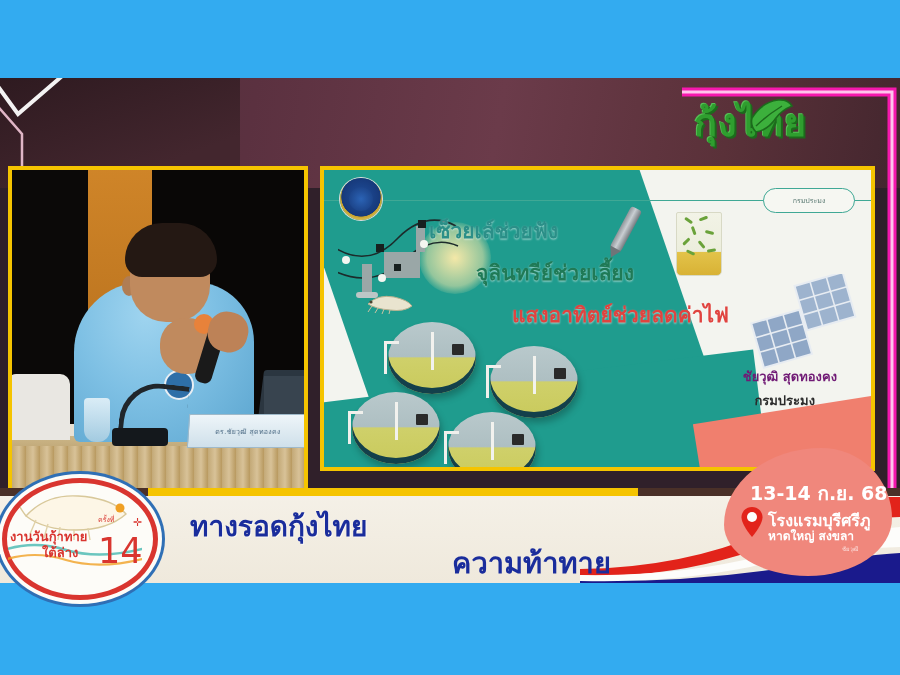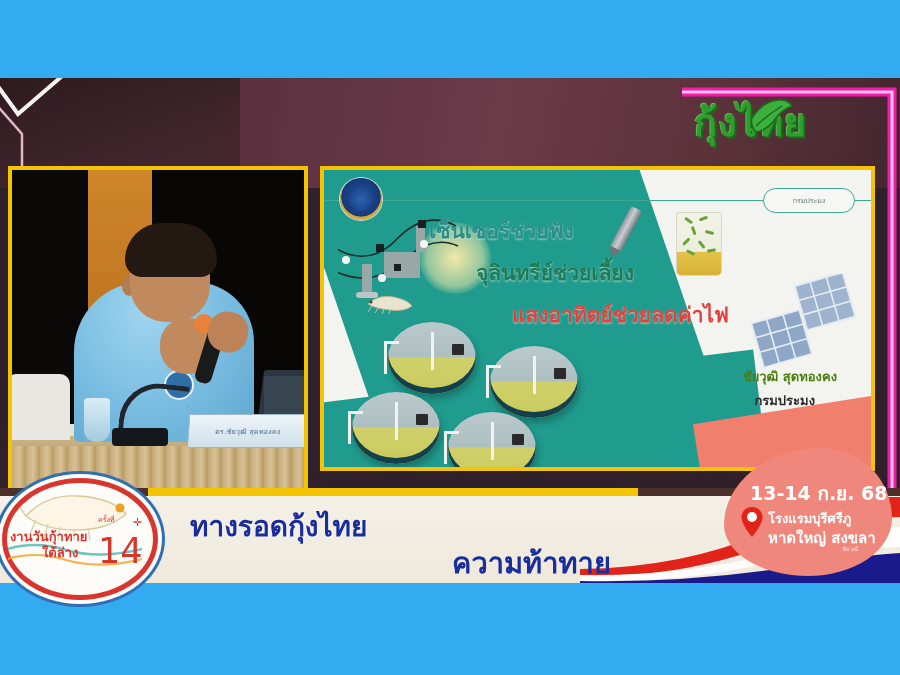--- a/index.html
+++ b/index.html
@@ -113,21 +113,21 @@
 
   .sl-tube{position:absolute;left:352px;top:42px;width:44px;height:62px;
      background:linear-gradient(180deg,#f2f3e6 0%,#eceedd 62%,#e3c34a 63%,#d8b235 100%);
      border:1px solid #d8d9c5;border-radius:2px 2px 5px 5px;}
   .germ{position:absolute;width:9px;height:3.4px;background:#6aa23a;border-radius:3px;}
   .sl-pen{position:absolute;left:296px;top:36px;width:12px;height:46px;
      background:linear-gradient(90deg,#8f959a,#c9ced2 45%,#757b80);border-radius:3px;transform:rotate(28deg);}
   .sl-pen:after{content:"";position:absolute;left:0;bottom:-9px;border-left:6px solid transparent;
      border-right:6px solid transparent;border-top:10px solid #6f7478;}
   .sl-solar{position:absolute;right:4px;top:104px;width:120px;height:96px;}
-  .sl-name{position:absolute;right:34px;top:196px;font-size:13px;color:#4d7c0f;font-weight:bold;}
+  .sl-name{position:absolute;right:34px;top:196px;font-size:13px;color:#701a75;font-weight:bold;}
   .sl-org{position:absolute;right:56px;top:220px;font-size:13px;color:#2a2a2a;font-weight:bold;}
 
   .pond{position:absolute;border-radius:50%;
      background:linear-gradient(180deg,#b9c9cc 0%,#aebfc2 48%,#cfd06a 50%,#c9ca5c 100%);
      box-shadow:0 -6px 0 0 #13404b inset,2px 5px 7px rgba(0,0,0,.25);}
   .pond:before{content:"";position:absolute;left:-5px;top:-9px;right:-5px;height:26px;
      background:#18505a;border-radius:50%;z-index:-1;}
   .pond-pole{position:absolute;left:50%;top:14%;width:2.5px;height:52%;background:#f2f2ee;margin-left:-1px;}
   .pond-box{position:absolute;right:14%;top:30%;width:12px;height:11px;background:#2a2a2a;border-radius:1px;}
   .pond-arm{position:absolute;left:-4%;top:26%;width:12px;height:30px;border-left:3px solid #f0f0ec;border-top:3px solid #f0f0ec;}
@@ -152,22 +152,22 @@
   .bd-t2{position:absolute;left:40px;top:64px;font-size:13px;font-weight:bold;color:#d9352f;}
   .bd-num{position:absolute;left:96px;top:56px;font-size:35px;font-weight:normal;color:#d9352f;line-height:1;}
   .bd-sup{position:absolute;left:96px;top:36px;font-size:7px;color:#d9352f;}
   .bd-plus{position:absolute;left:131px;top:38px;font-size:11px;color:#d9352f;}
 
   
   #eventinfo{position:absolute;right:6px;top:448px;width:170px;height:130px;z-index:7;}
   .ev-blob{position:absolute;left:0;top:0;width:168px;height:128px;border-radius:58% 42% 50% 50%/60% 55% 45% 40%;
      background:#f0877c;}
   .ev-date{position:absolute;left:26px;top:30px;font-size:19px;font-weight:bold;color:#fff;}
-  .ev-v1{position:absolute;left:44px;top:60px;font-size:13px;font-weight:bold;color:#fff;}
-  .ev-v2{position:absolute;left:44px;top:78px;font-size:15px;font-weight:bold;color:#fff;}
+  .ev-v1{position:absolute;left:44px;top:60px;font-size:16px;font-weight:bold;color:#fff;}
+  .ev-v2{position:absolute;left:44px;top:78px;font-size:12px;font-weight:bold;color:#fff;}
   .ev-pin{position:absolute;left:16px;top:58px;width:24px;height:32px;}
   .ev-wm{position:absolute;left:118px;top:96px;font-size:6px;color:rgba(255,255,255,.75);}
 
   
   #toplogo{position:absolute;right:14px;top:90px;width:210px;height:58px;z-index:8;}
   .tl-txt{position:absolute;left:18px;top:2px;font-size:38px;font-weight:bold;color:#2f9e2f;
      text-shadow:2px 2px 0 #1c6b1c,-1px -1px 0 #55c055;letter-spacing:1px;}
   .tl-leaf{position:absolute;left:72px;top:2px;width:46px;height:46px;}
 </style>
 </head>
@@ -313,21 +313,21 @@
                 <line x1="6" y1="64" x2="56" y2="64"></line>
               <line x1="74" y1="10" x2="74" y2="56"></line>
                 <line x1="91" y1="10" x2="91" y2="56"></line>
               <line x1="58" y1="25" x2="108" y2="25"></line>
                 <line x1="58" y1="40" x2="108" y2="40"></line>
             </g>
           </g>
         </svg>
       </div>
 
-      <div class="sl-txt t1">เซ็นเซอร์ช่วยฟัง</div>
+      <div class="sl-txt t1">เซ็วยเล์ช่วยฟัง</div>
       <div class="sl-txt t2">จุลินทรีย์ช่วยเลี้ยง</div>
       <div class="sl-txt t3">แสงอาทิตย์ช่วยลดค่าไฟ</div>
 
       <div class="sl-name">ชัยวุฒิ สุดทองคง</div>
       <div class="sl-org">กรมประมง</div>
     </div>
 
     <div id="titlebar">
       <div class="tb-topline"></div>
       <div class="tb-topline2"></div>

